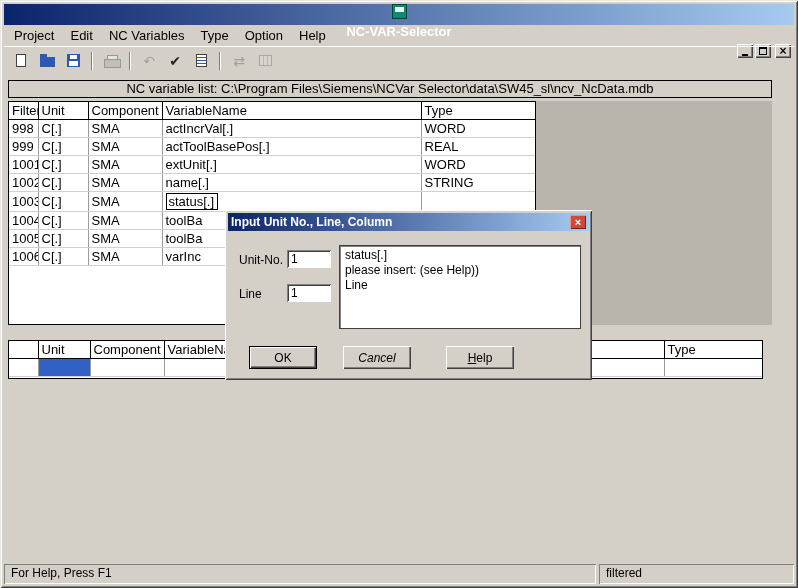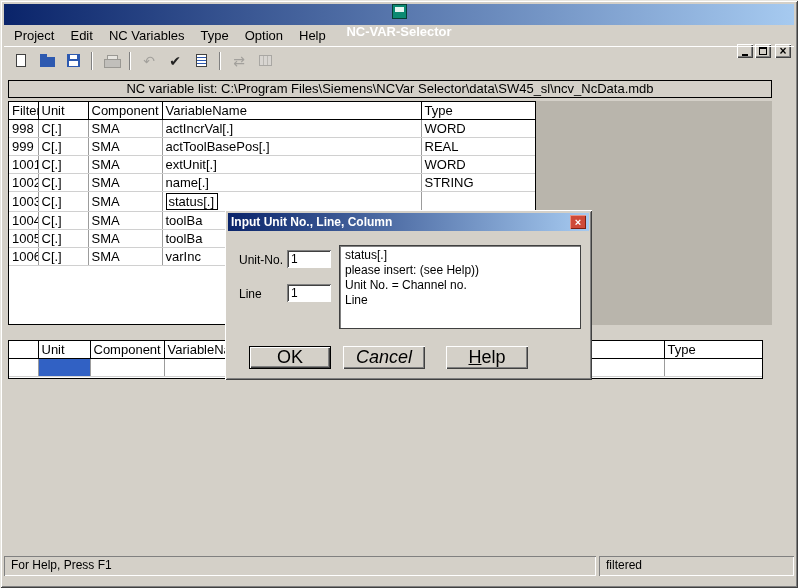--- a/index.html
+++ b/index.html
@@ -100,29 +100,29 @@
     font-size: 12px; padding: 1px 4px;
   }
   .inp-unit { left: 62px; top: 40px; }
   .inp-line { left: 62px; top: 74px; }
   .info-box {
     position: absolute; left: 114px; top: 35px; width: 242px; height: 84px; background: #fff;
     box-shadow: inset 1px 1px 0 #808080, inset -1px -1px 0 #fff;
     border: 1px solid #404040; padding: 2px 5px; line-height: 15px; overflow: hidden;
   }
   .win-btn {
-    position: absolute; top: 136px; width: 82px; height: 23px; background: var(--face,#d4d0c8);
-    border: none; font-size: 18px;
+    position: absolute; top: 136px; width: 68px; height: 23px; background: var(--face,#d4d0c8);
+    border: none; font-size: 12px;
     box-shadow: inset 1px 1px 0 #fff, inset -1px -1px 0 #404040, inset -2px -2px 0 #808080;
   }
   .win-btn.default { border: 1px solid #000; }
   .btn-ok { left: 24px; } .btn-cancel { left: 118px; font-style: italic; } .btn-help { left: 221px; }
   .ul { text-decoration: underline; }
   
-  .statusbar { position: absolute; left: 4px; right: 4px; bottom: 12px; height: 20px; display: flex; gap: 3px; }
+  .statusbar { position: absolute; left: 4px; right: 4px; bottom: 4px; height: 20px; display: flex; gap: 3px; }
   .sp { box-shadow: inset 1px 1px 0 #808080, inset -1px -1px 0 #fff; padding: 2px 7px; font-size: 12px;
         white-space: nowrap; overflow: hidden; }
   .sp-left { width: 592px; } .sp-right { flex: 1; }
 </style>
 </head>
 <body>
 
 <div class="window">
 
   <div class="titlebar">
@@ -298,21 +298,20 @@
           <span>×</span>
         </span>
     </div>
     <span class="dlg-label lbl-unit">Unit-No.</span>
     <input class="dlg-input inp-unit" type="text" value="1" style="">
     <span class="dlg-label lbl-line">Line</span>
     <input class="dlg-input inp-line" type="text" value="1" style="">
     <div class="info-box">
       <div>status[.]</div>
       <div>please insert: (see Help))</div>
-      <div>Unit No. = Channel no.</div>
       <div>Line</div>
     </div>
     <button class="win-btn default btn-ok">OK</button>
     <button class="win-btn btn-cancel">Cancel</button>
     <button class="win-btn btn-help"><span class="ul">H</span><span>elp</span></button>
   </div>
 
   <div class="statusbar">
     <span class="sp sp-left">For Help, Press F1</span>
     <span class="sp sp-right">filtered</span>

